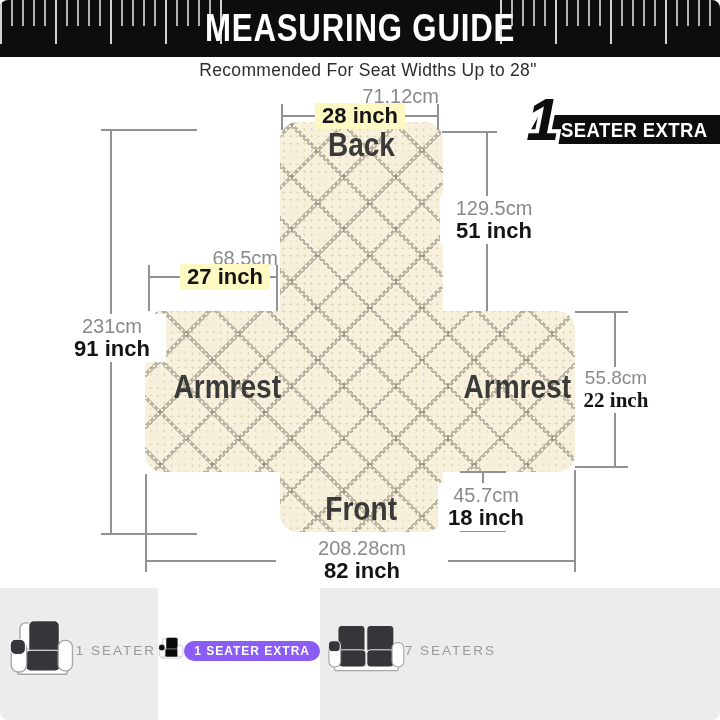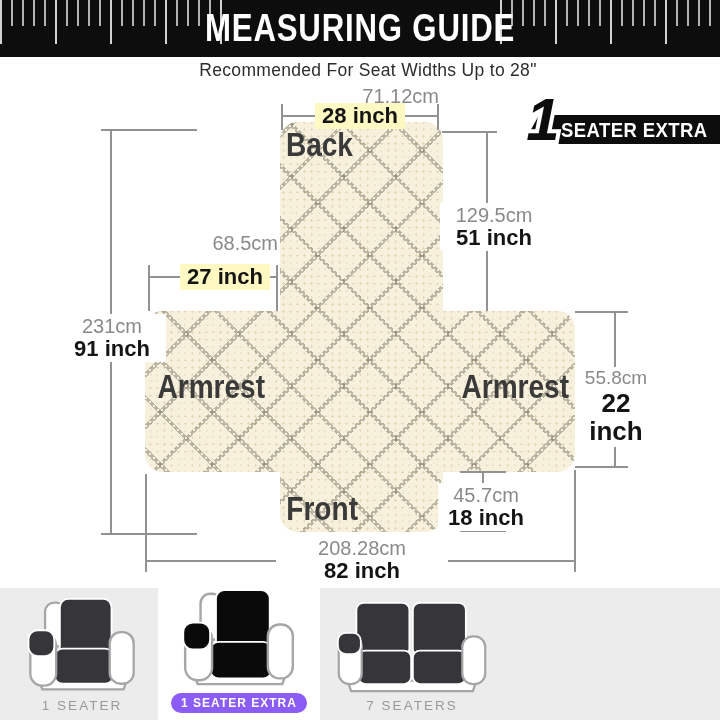--- a/index.html
+++ b/index.html
@@ -1,17 +1,17 @@
 <!DOCTYPE html>
 <html style="--header-bg: #0d0d0d; --title-text: #ffffff; --subtitle-text: #2d2d2d; --badge-bg: #0d0d0d; --badge-text: #ffffff; --fabric-base: #f6f0dc; --fabric-label: #3a3a3a; --measure-line: #929292; --cm-text: #8a8a8a; --inch-text: #141414; --strip-bg: #ececec; --strip-selected-bg: #ffffff; --variant-label: #999999; --cover-dark: #36363a; --cover-selected: #0a0a0a;"><head>
 <meta charset="utf-8">
 <style>
   html,body{margin:0;padding:0;background:#fff;}
   .page{position:relative;width:720px;height:720px;overflow:hidden;background:#fff;
-        font-family:"Liberation Sans",sans-serif;}
+        font-family:"Liberation Sans",sans-serif;border-radius:8px;}
   
   .header{position:absolute;left:0;top:0;width:720px;height:57px;background:var(--header-bg,#0d0d0d);}
   .ruler{position:absolute;top:0;height:46px;
     background-image:
       repeating-linear-gradient(90deg,#d2d2d2 0 2px,transparent 2px 55px),
       repeating-linear-gradient(90deg,#b3b3b3 0 2px,transparent 2px 11px);
     background-size:100% 44px,100% 26px;background-repeat:no-repeat;}
   .ruler.left{left:0;width:228px;}
   .ruler.right{left:500px;width:220px;}
   .title-wrap{position:absolute;left:0;top:0;width:720px;height:57px;display:flex;align-items:center;justify-content:center;}
@@ -29,39 +29,39 @@
     background-image:
       radial-gradient(circle,var(--fabric-base,#f6f0dc) 1.3px,rgba(246,240,220,0) 1.6px),
       repeating-linear-gradient(45deg,rgba(125,118,104,0) 0 33px,rgba(125,118,104,.5) 33px 37px),
       repeating-linear-gradient(135deg,rgba(125,118,104,0) 0 33px,rgba(125,118,104,.5) 33px 37px),
       radial-gradient(circle,rgba(205,185,135,.45) 1px,rgba(205,185,135,0) 1.4px);
     background-size:4px 4px,auto,auto,7px 7px;
     background-attachment:fixed,fixed,fixed,fixed;}
   .fab-back{left:280px;top:122px;width:163px;height:192px;border-radius:18px 18px 0 0;}
   .fab-band{left:145px;top:311px;width:430px;height:161px;border-radius:18px;}
   .fab-front{left:280px;top:415px;width:163px;height:117px;border-radius:0 0 18px 18px;}
-  .fab-label{position:absolute;display:flex;z-index:2;
+  .fab-label{position:absolute;display:flex;justify-content:center;z-index:2;
              color:var(--fabric-label,#3a3a3a);font-weight:700;font-size:33px;}
   .fab-label span{transform:scaleX(.85);white-space:nowrap;}
   .lbl-back{left:280px;top:126px;width:163px;}
   .lbl-armrest-left{left:148px;top:368px;width:158px;}
   .lbl-armrest-right{left:452px;top:368px;width:130px;}
   .lbl-front{left:280px;top:490px;width:163px;}
   
   .mline{position:absolute;background:var(--measure-line,#929292);z-index:1;}
   .mtext{position:absolute;z-index:3;text-align:center;line-height:1.1;background:#fff;padding:1px 2px;}
   .cm{color:var(--cm-text,#8a8a8a);font-size:20px;display:block;}
   .inch{color:var(--inch-text,#141414);font-size:22px;font-weight:700;display:block;}
   .cm-plain{position:absolute;z-index:3;text-align:right;color:var(--cm-text,#8a8a8a);font-size:20px;}
   .inch-pill{position:absolute;z-index:3;text-align:center;}
   .inch-pill span{display:inline-block;background:#fef9c3;padding:0 7px;color:var(--inch-text,#141414);font-size:22px;font-weight:700;}
   
   .strip{position:absolute;left:0;top:588px;width:720px;height:132px;background:var(--strip-bg,#ececec);}
   .strip-selected{position:absolute;left:158px;top:588px;width:162px;height:132px;background:var(--strip-selected-bg,#fff);}
-  .variant{position:absolute;top:588px;height:132px;display:flex;flex-direction:column;align-items:center;
+  .variant{position:absolute;top:588px;height:132px;display:flex;flex-direction:row;align-items:center;
            justify-content:flex-end;padding-bottom:7px;box-sizing:border-box;}
   .v1{left:8px;width:148px;} .v2{left:158px;width:162px;} .v3{left:328px;width:168px;} .v4{left:498px;width:222px;}
   .variant svg{display:block;margin-bottom:5px;}
   .variant .vlabel{font-size:13.5px;letter-spacing:2px;color:var(--variant-label,#999);white-space:nowrap;}
   .variant.selected .vlabel{background:#8b5cf6;color:#fff;font-weight:700;font-size:12px;letter-spacing:1px;
            padding:3px 10px;border-radius:10px;}
   .w{fill:#fff;stroke:#a6a6a6;stroke-width:2.5;}
   .c{fill:var(--cover-dark,#36363a);stroke:#fff;stroke-width:2;}
   .variant.selected .c{fill:var(--cover-selected,#0a0a0a);}
 </style>
@@ -107,28 +107,28 @@
     <div class="cm-plain" style="left:281px;top:85px;width:158px;">71.12cm</div>
     <div class="mline" style="left:281px;top:115px;width:158px;height:2px;"></div>
     <div class="mline" style="left:281px;top:104px;width:2px;height:26px;"></div>
     <div class="mline" style="left:437px;top:104px;width:2px;height:26px;"></div>
     <div class="inch-pill" style="left:281px;top:103px;width:158px;"><span>28 inch</span></div>
   </div>
 
   <div>
     <div class="mline" style="left:486px;top:131px;width:2px;height:180px;"></div>
     <div class="mline" style="left:442px;top:131px;width:55px;height:2px;"></div>
-    <div class="mtext" style="left:440px;top:203px;width:104px;">
+    <div class="mtext" style="left:440px;top:196px;width:104px;">
       <span class="cm">129.5cm</span>
       <span class="inch">51 inch</span>
     </div>
   </div>
 
   <div>
-    <div class="cm-plain" style="left:148px;top:232px;width:130px;">68.5cm</div>
+    <div class="cm-plain" style="left:148px;top:247px;width:130px;">68.5cm</div>
     <div class="mline" style="left:148px;top:276px;width:130px;height:2px;"></div>
     <div class="mline" style="left:148px;top:265px;width:2px;height:46px;"></div>
     <div class="mline" style="left:276px;top:265px;width:2px;height:46px;"></div>
     <div class="inch-pill" style="left:148px;top:264px;width:130px;margin-left:12px;"><span>27 inch</span></div>
   </div>
 
   <div>
     <div class="mline" style="left:110px;top:130px;width:2px;height:405px;"></div>
     <div class="mline" style="left:101px;top:129px;width:96px;height:2px;"></div>
     <div class="mline" style="left:101px;top:533px;width:96px;height:2px;"></div>
@@ -137,21 +137,21 @@
       <span class="inch">91 inch</span>
     </div>
   </div>
 
   <div>
     <div class="mline" style="left:614px;top:311px;width:2px;height:157px;"></div>
     <div class="mline" style="left:575px;top:311px;width:53px;height:2px;"></div>
     <div class="mline" style="left:575px;top:466px;width:53px;height:2px;"></div>
     <div class="mtext" style="left:576px;top:367px;width:80px;padding:1px 0;">
       <span class="cm" style="font-size:19px;">55.8cm</span>
-      <span class="inch" style="font-size:26px;">22 inch</span>
+      <span class="inch" style="font-size:21px;font-family:Liberation Serif, serif;">22 inch</span>
     </div>
   </div>
 
   <div>
     <div class="mline" style="left:482px;top:471px;width:2px;height:61px;"></div>
     <div class="mline" style="left:460px;top:471px;width:46px;height:2px;"></div>
     <div class="mline" style="left:460px;top:530px;width:46px;height:2px;"></div>
     <div class="mtext" style="left:438px;top:483px;width:92px;">
       <span class="cm">45.7cm</span>
       <span class="inch">18 inch</span>

